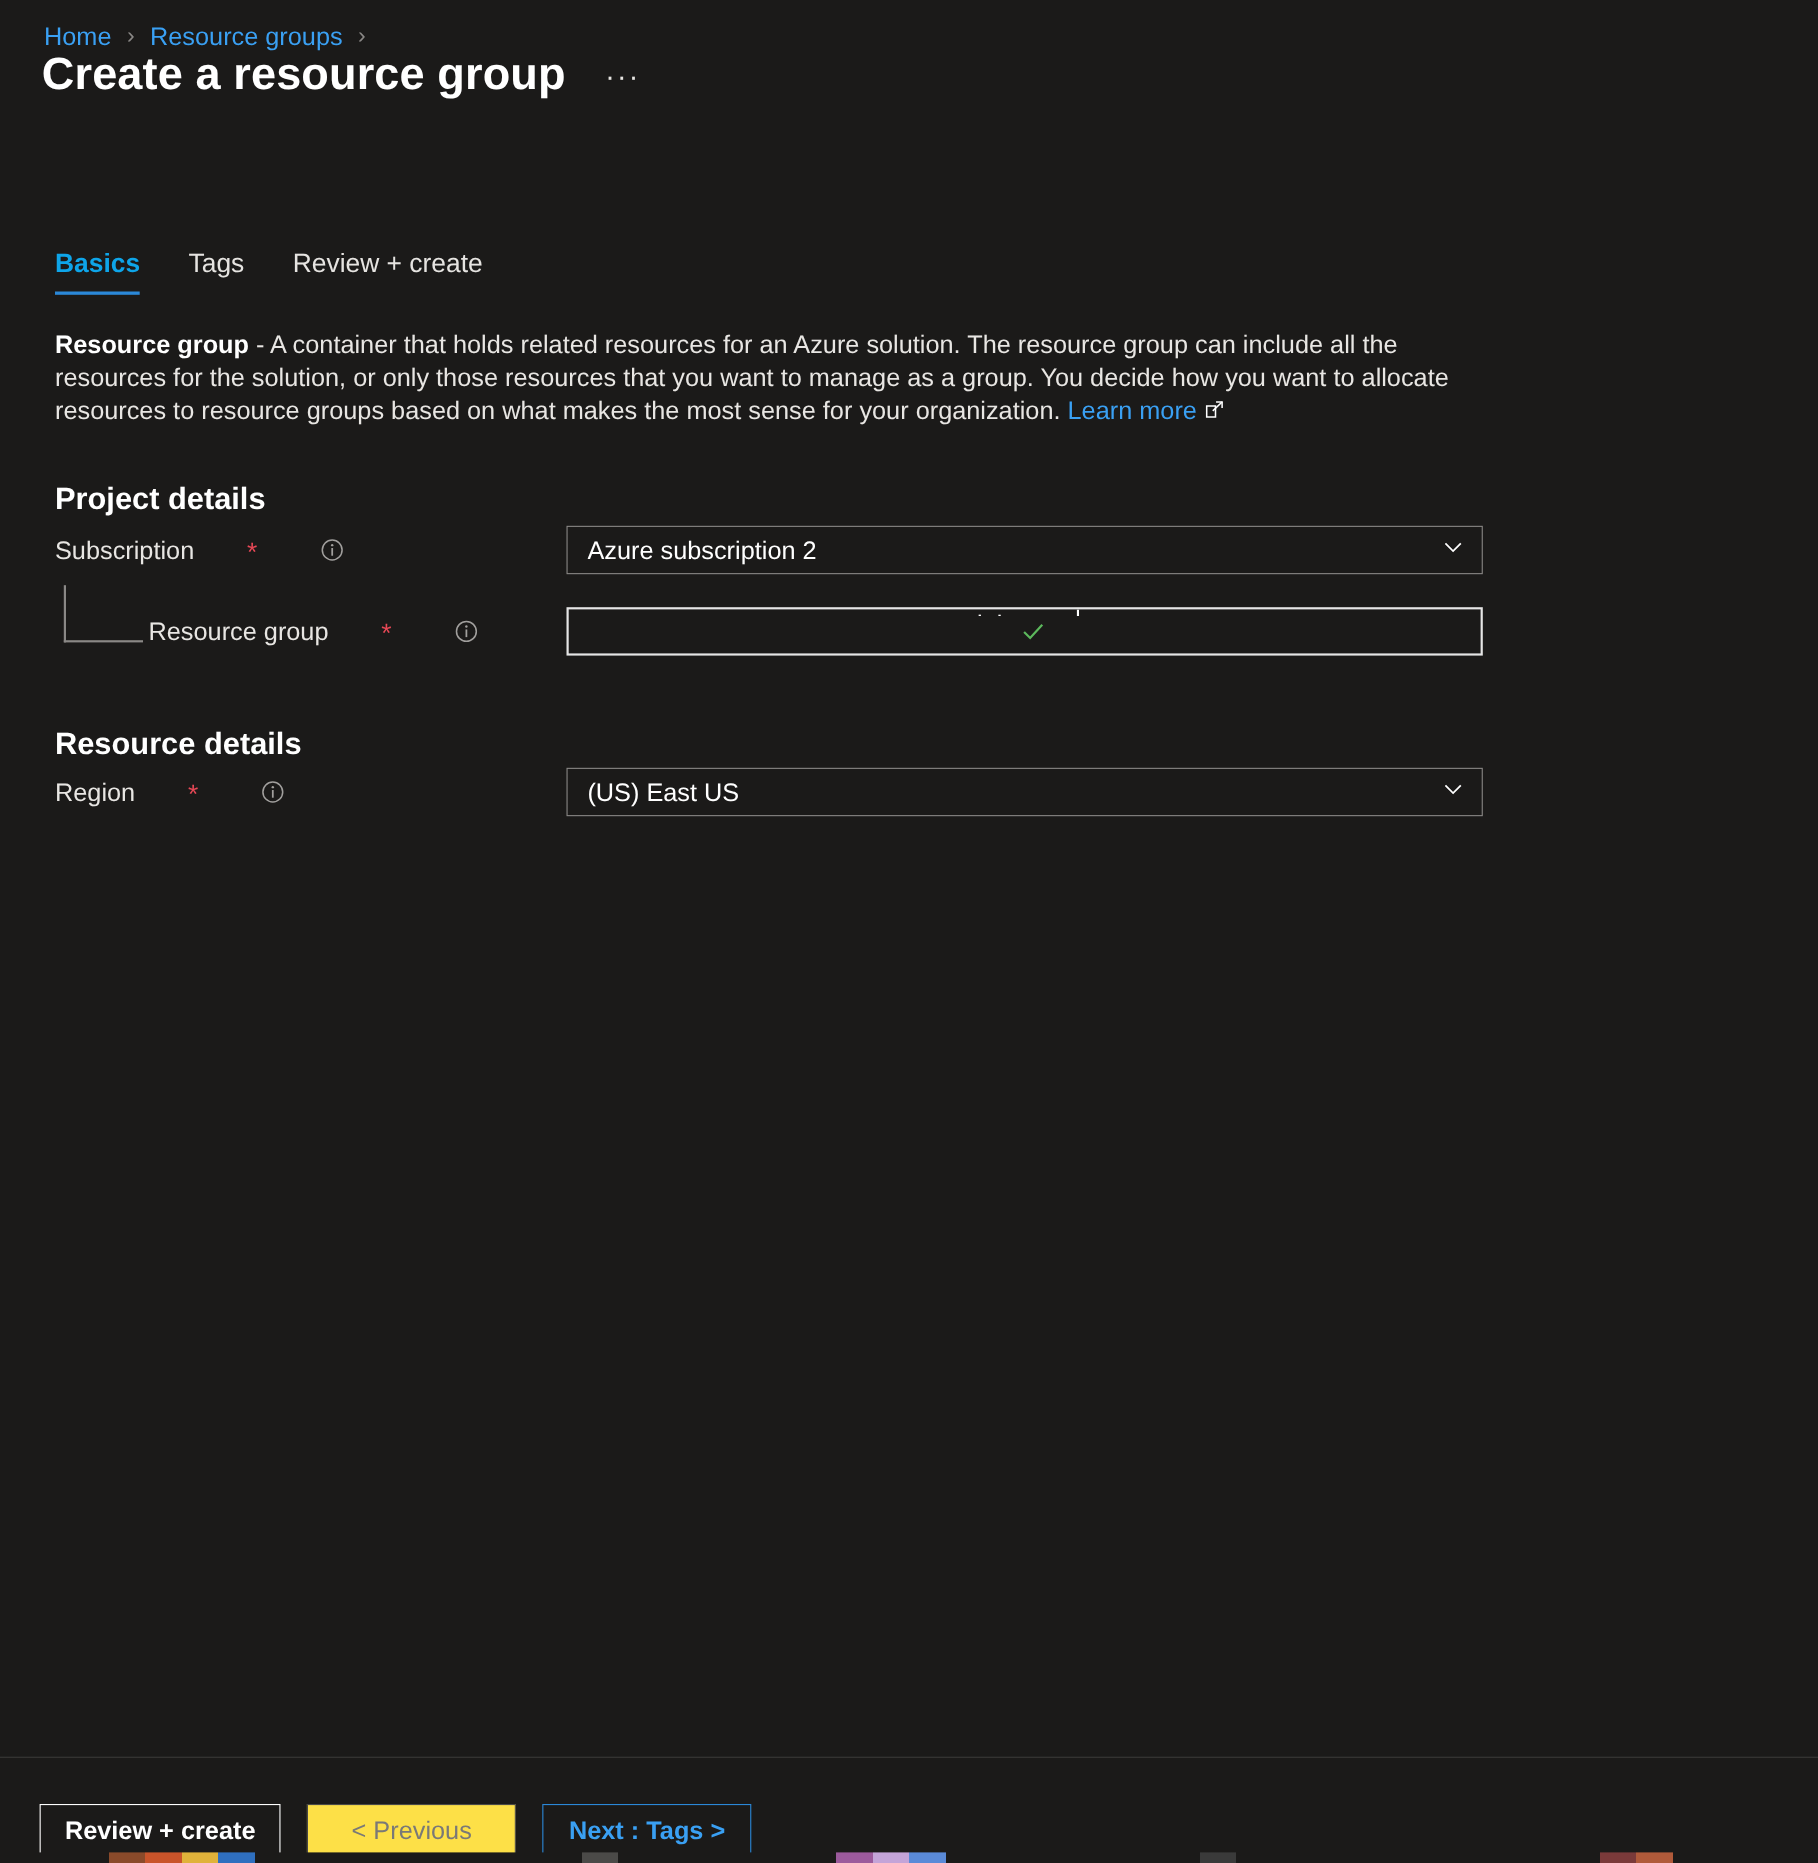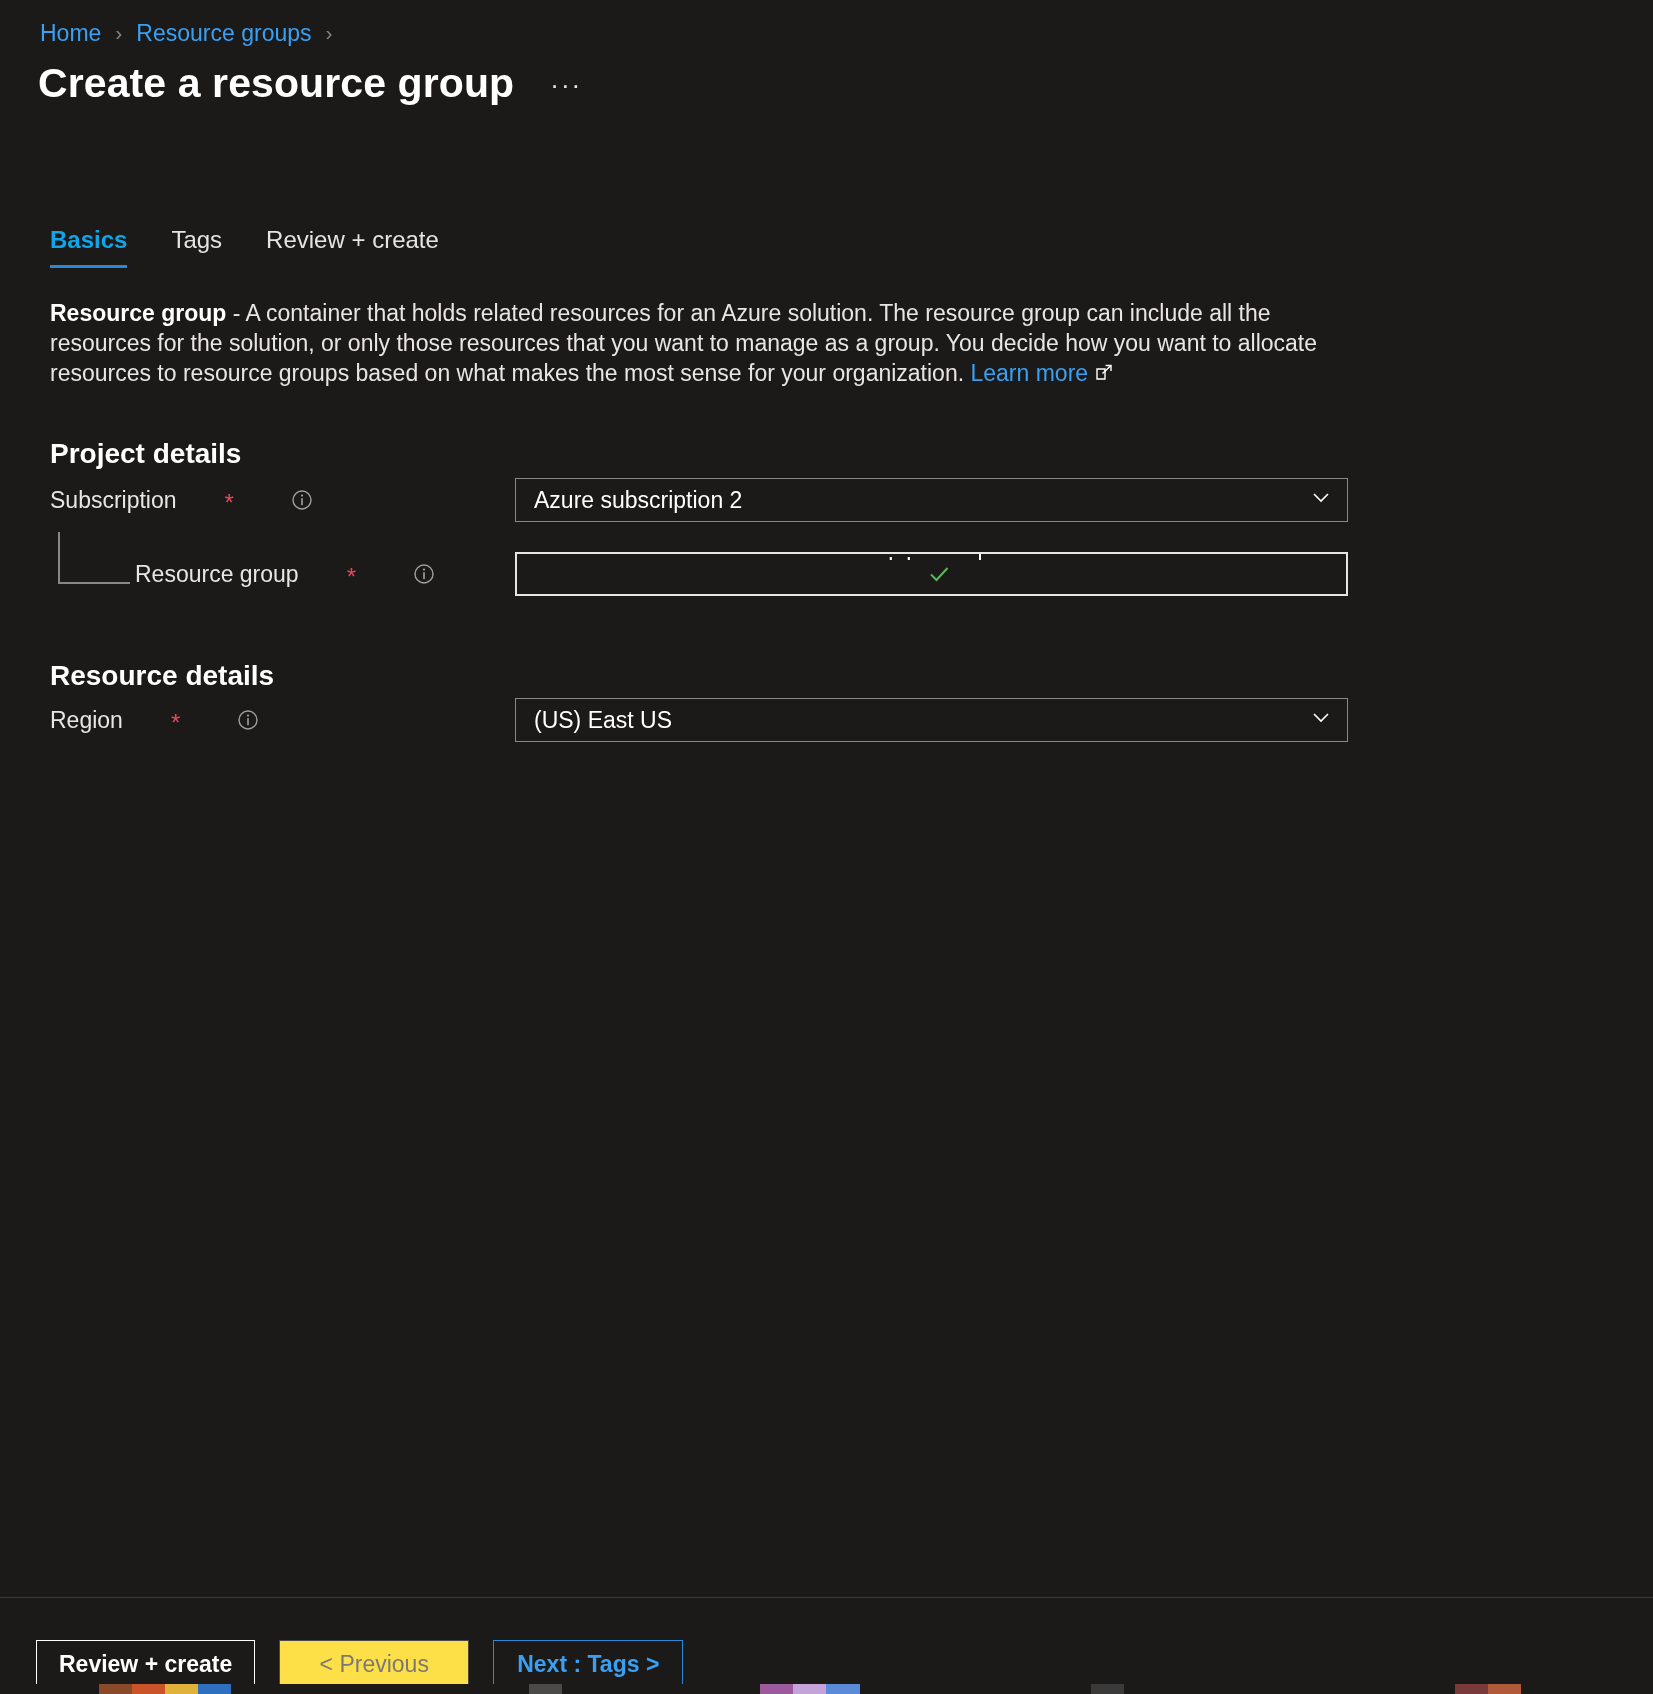--- a/index.html
+++ b/index.html
@@ -37,21 +37,21 @@
     color: #8a8886;
     margin: 0 14px;
     font-size: 21px;
     font-weight: 300;
   }
 
   
   .page-title-row {
     position: absolute;
     left: 38px;
-    top: 60px;
+    top: 44px;
     display: flex;
     align-items: flex-end;
   }
   .page-title {
     font-size: 41px;
     font-weight: 600;
     letter-spacing: 0.1px;
     color: #ffffff;
     white-space: nowrap;
   }

